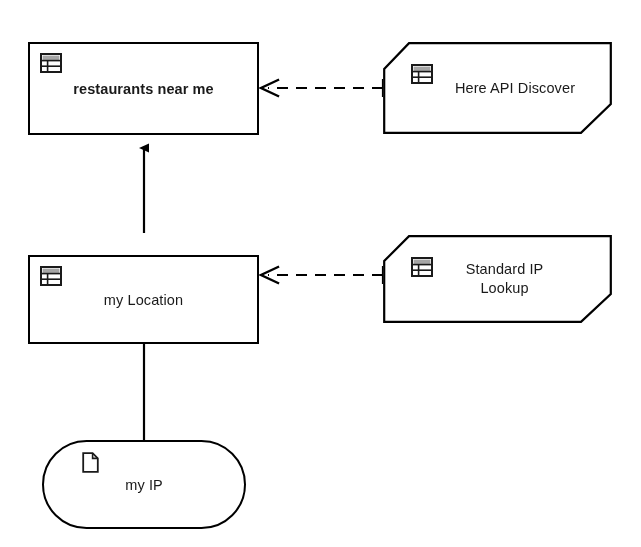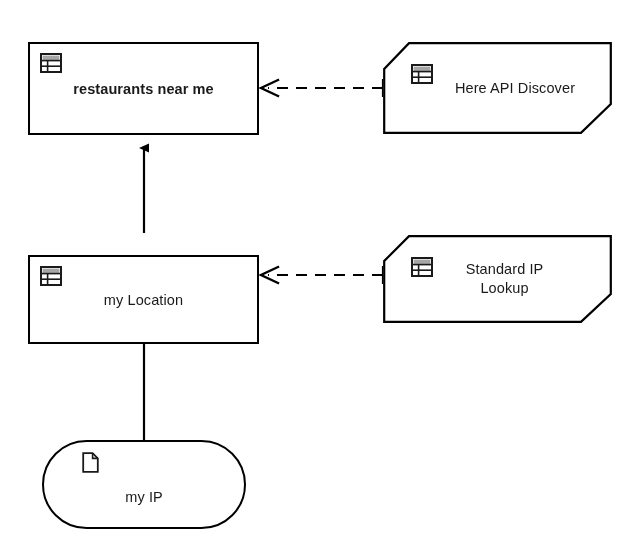--- a/index.html
+++ b/index.html
@@ -63,21 +63,20 @@
     letter-spacing: 0.1px;
     white-space: pre-line;
     padding: 0 34px;
     box-sizing: border-box;
   }
   .tag-node .node-label {
     padding: 0 44px 0 58px;
   }
   .pill-node .node-label {
     padding: 0 40px;
-    margin-top: 12px;
   }
   
   .node-icon {
     position: absolute;
     width: 22px;
     height: 20px;
   }
   .icon-table {
     left: 10px;
     top: 9px;

